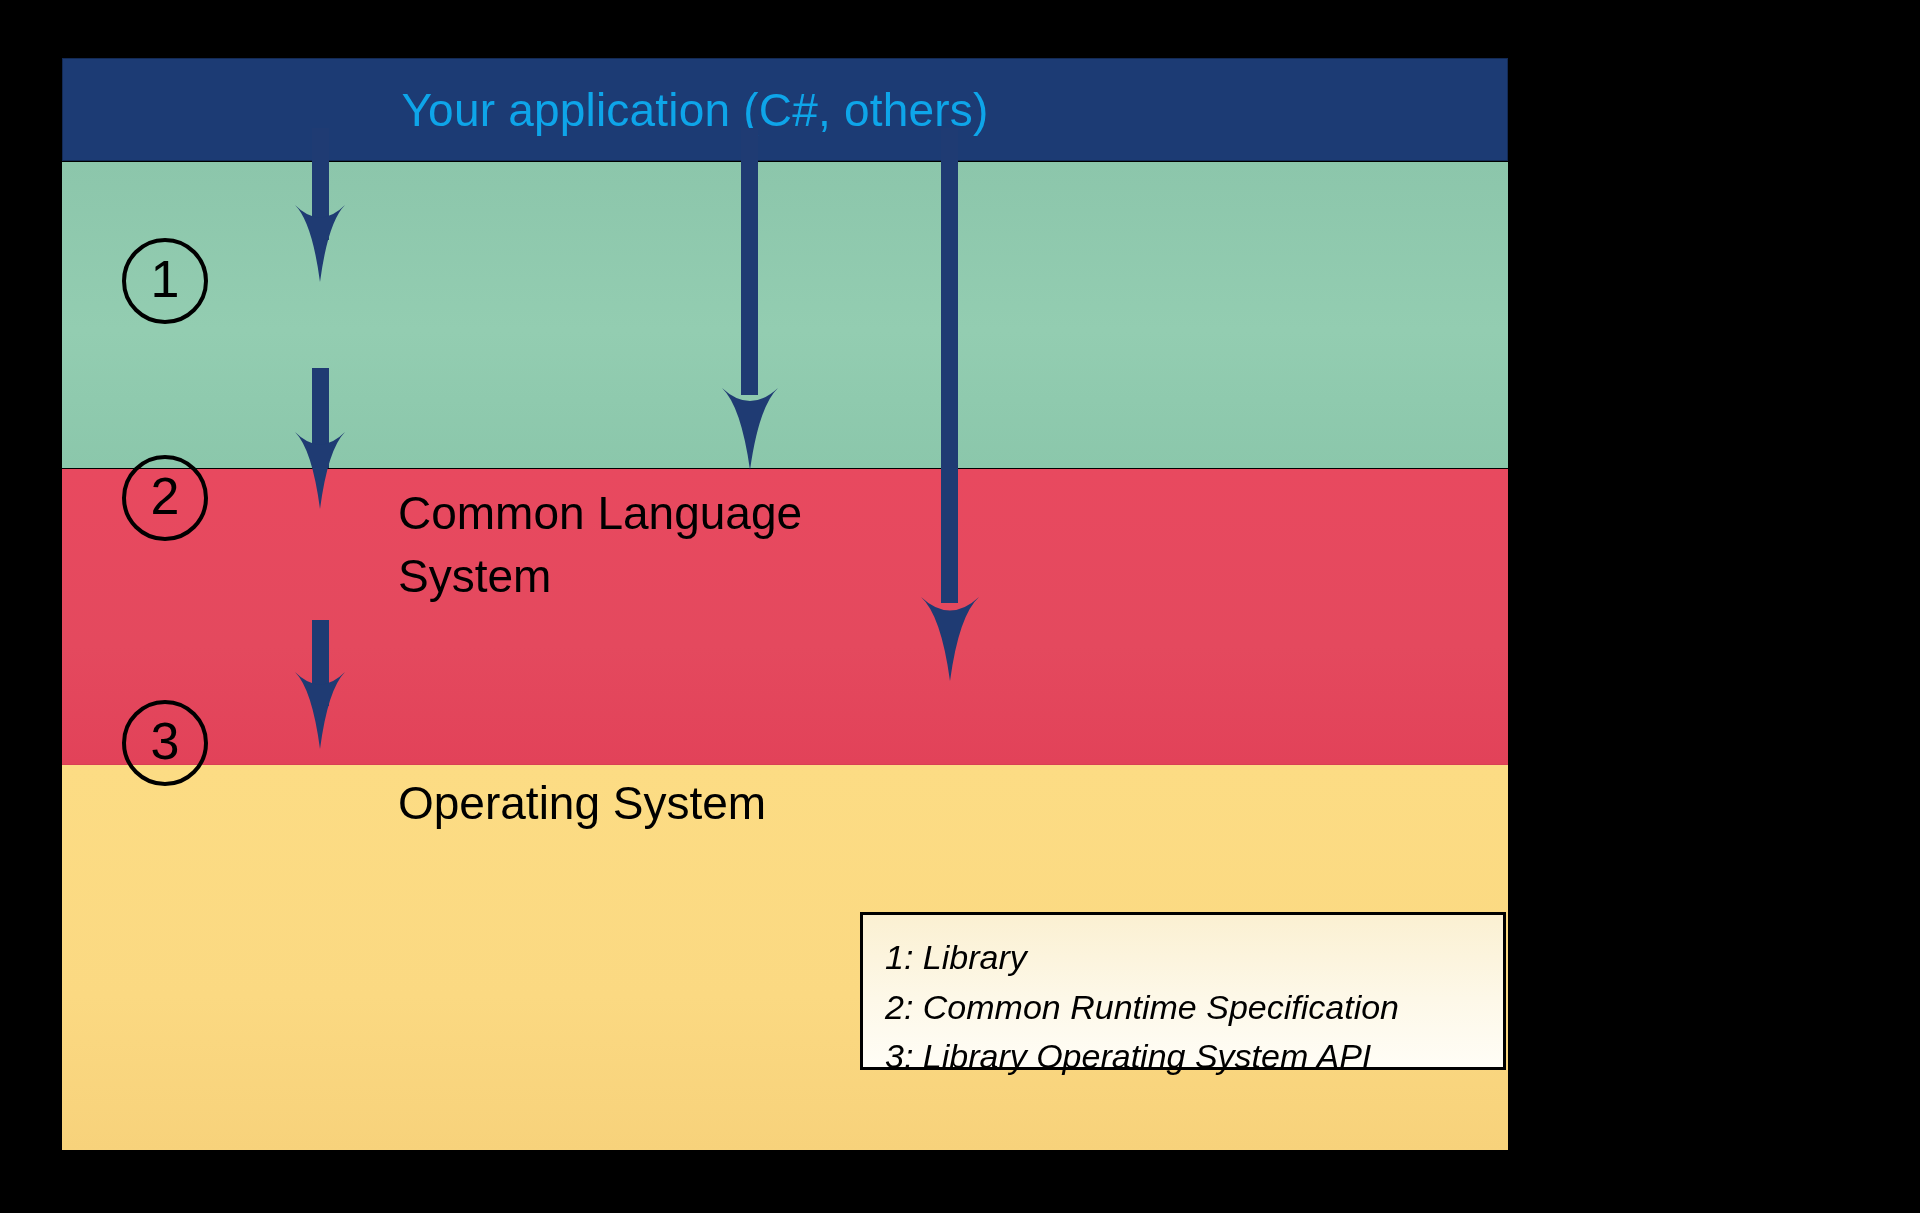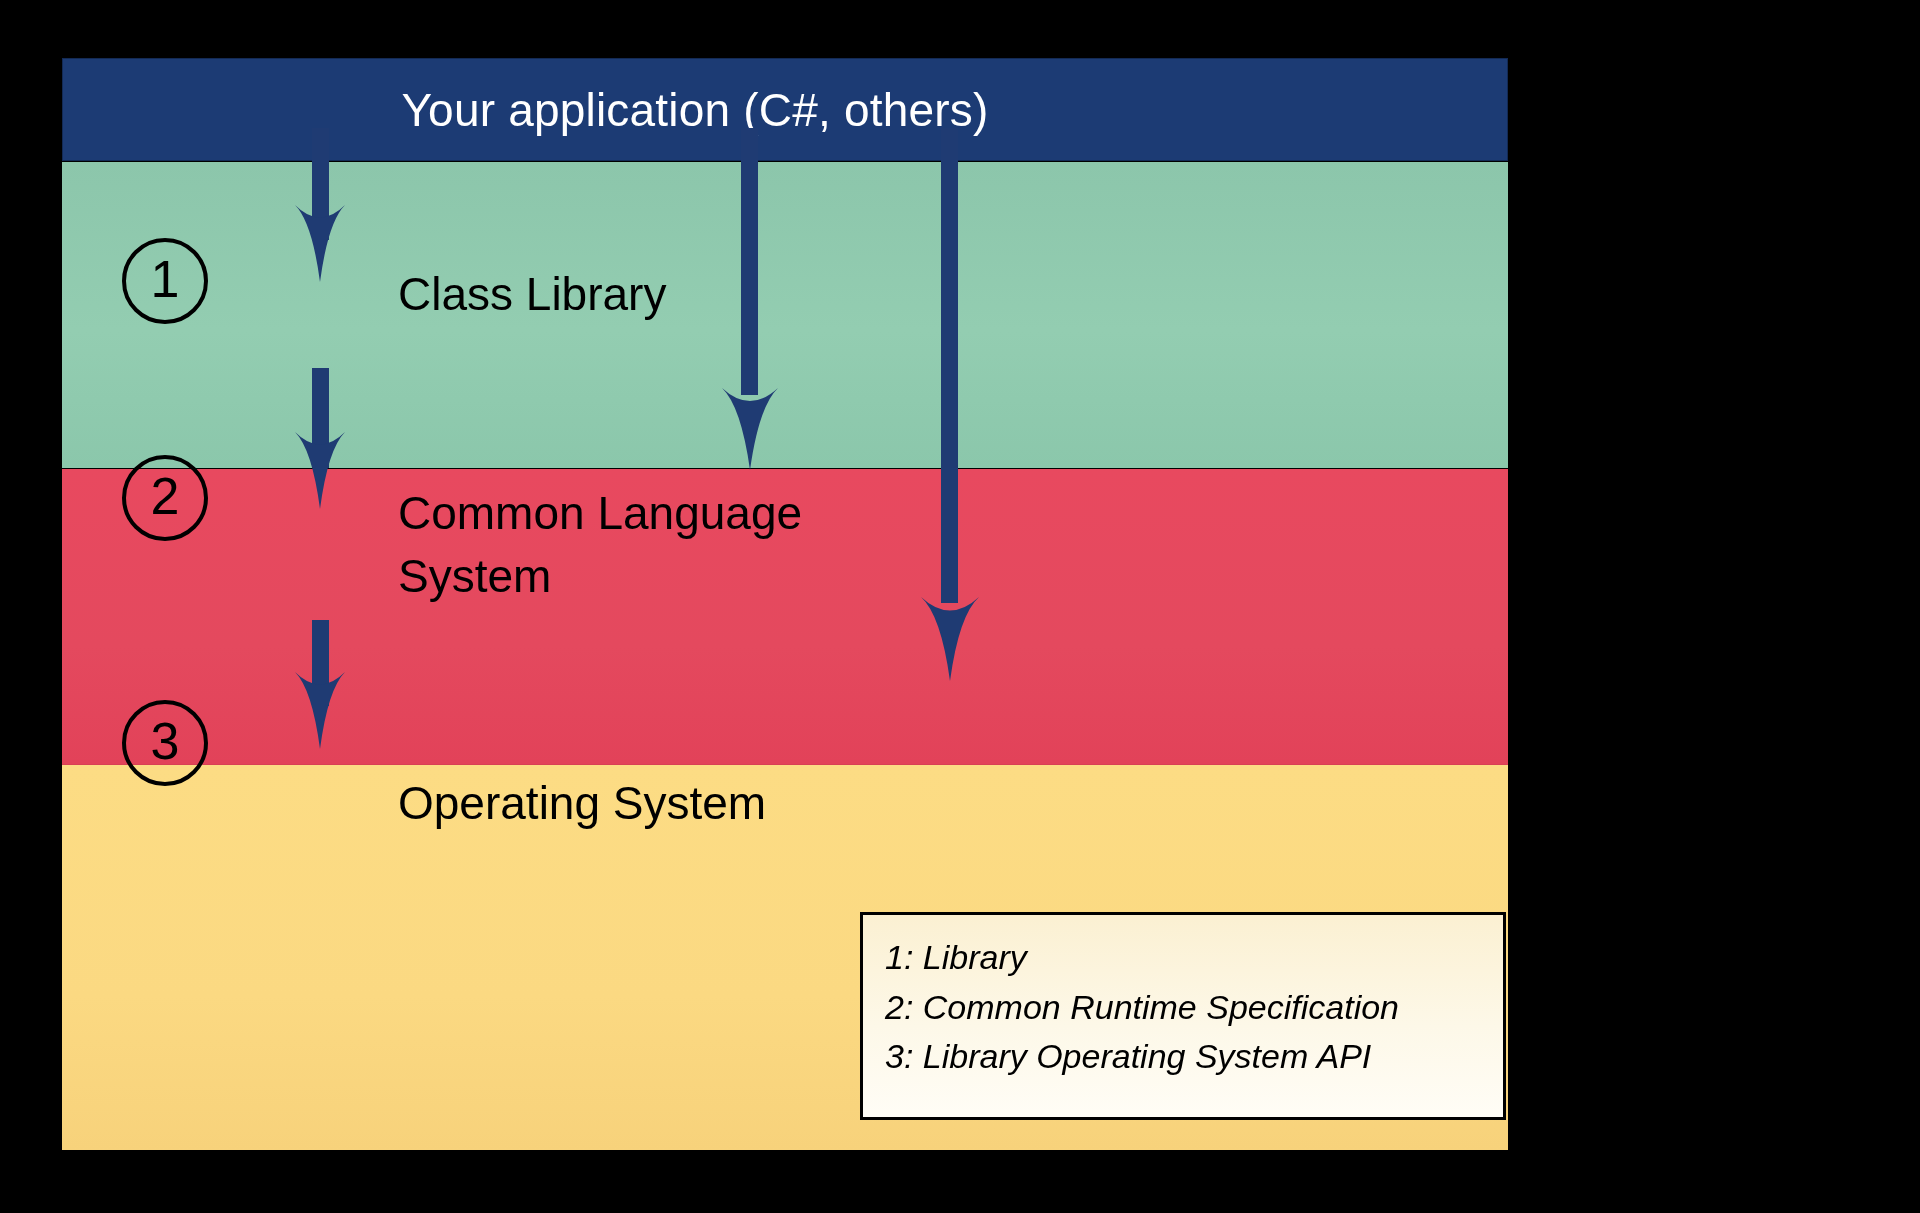--- a/index.html
+++ b/index.html
@@ -36,21 +36,21 @@
     background: #1C3B74;
     border: 1px solid #132A55;
   }
   #banner .banner-text {
     position: absolute;
     left: 0;
     right: 0;
     top: 50%;
     transform: translateY(-50%);
     text-align: center;
-    color: #ffffff;
+    color: #0ea5e9;
     font-size: 46px;
     letter-spacing: 0.2px;
     white-space: nowrap;
     padding-right: 180px;
     box-sizing: border-box;
   }
 
   #layer-library {
     top: 161px;
     height: 308px;
@@ -108,21 +108,21 @@
     height: 1213px;
     pointer-events: none;
   }
 
   
   #legend {
     position: absolute;
     left: 860px;
     top: 912px;
     width: 646px;
-    height: 208px;
+    height: 158px;
     background: linear-gradient(180deg, #FBF0D2 0%, #FDF8E8 55%, #FFFDF6 100%);
     border: 3px solid #000000;
     box-sizing: border-box;
     padding: 18px 0 0 22px;
   }
   .legend-row {
     font-size: 34px;
     font-style: italic;
     color: #000000;
     line-height: 1.46;
@@ -147,21 +147,20 @@
   <div class="step-circle" style="top:238px;">
     <span>1</span>
   </div>
   <div class="step-circle" style="top:455px;">
     <span>2</span>
   </div>
   <div class="step-circle" style="top:700px;">
     <span>3</span>
   </div>
 
-  <div class="layer-label" style="top:263px;">Class Library</div>
   <div class="layer-label" style="top:482px;">Common Language
 System</div>
   <div class="layer-label" style="top:728px;margin-top:44px;">Operating System</div>
 
   <svg id="arrow-layer" viewBox="0 0 1920 1213">
 
     <g>
       <rect x="312" y="128" width="17" height="112" fill="#1F3B73"></rect>
       <path d="M 295 205 Q 312 222 320 282 Q 328 222 345 205 Q 320 230 295 205 Z" fill="#1F3B73"></path>
     </g>

